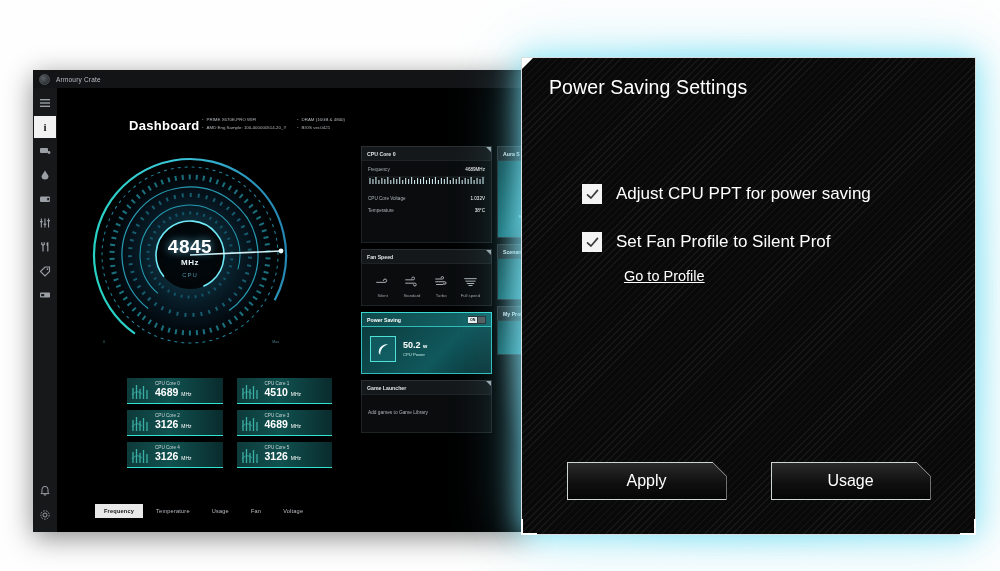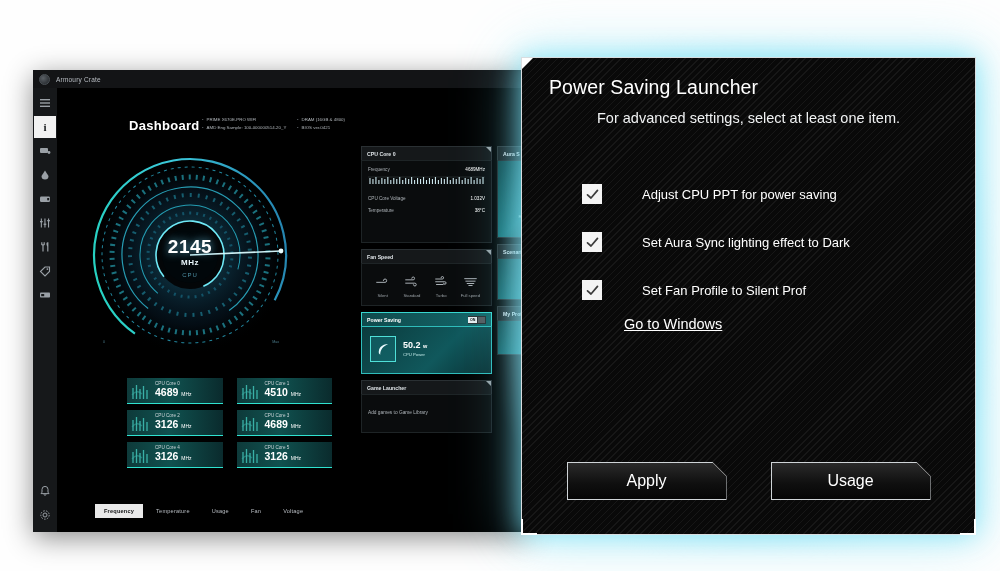--- a/index.html
+++ b/index.html
@@ -211,21 +211,21 @@
     position: absolute; left: 0; right: 0; top: 52px; text-align: center;
     font-size: 14.5px; color: #f0f2f3;
   }
   .check-list { position: absolute; left: 60px; top: 112px; right: 24px; }
   .check-row { display: flex; align-items: center; height: 48px; }
   .checkbox {
     width: 20px; height: 20px; background: #f4f4f4; flex: none;
     display: flex; align-items: center; justify-content: center;
   }
   .checkbox svg { width: 15px; height: 15px; }
-  .check-label { margin-left: 40px; font-size: 13px; color: #ffffff; }
+  .check-label { margin-left: 14px; font-size: 17px; color: #ffffff; }
   .settings-link {
     display: inline-block; margin: 2px 0 0 42px;
     font-size: 14.5px; color: #ffffff; text-decoration: underline; cursor: pointer;
   }
   .dlg-buttons {
     position: absolute; left: 0; right: 0; bottom: 34px;
     display: flex; justify-content: center; gap: 44px;
   }
   .btn {
     position: relative; width: 160px; height: 38px;
@@ -358,21 +358,21 @@
           <circle cx="105" cy="105" r="78" fill="none" stroke="#2fc8dd" stroke-width="5" stroke-dasharray="2 5" transform="rotate(130 105 105)" opacity=".55"></circle>
           <circle cx="105" cy="105" r="68" fill="none" stroke="#2eb6cf" stroke-width="1.2" stroke-dasharray="340 130" transform="rotate(128 105 105)" opacity=".85"></circle>
           <circle cx="105" cy="105" r="60" fill="none" stroke="#25a5c0" stroke-width="4" stroke-dasharray="2 6" transform="rotate(132 105 105)" opacity=".5"></circle>
           <circle cx="105" cy="105" r="50" fill="none" stroke="#2bbdd4" stroke-width="1" stroke-dasharray="215 110" transform="rotate(130 105 105)" opacity=".8"></circle>
           <circle cx="105" cy="105" r="42" fill="none" stroke="#1f8fae" stroke-width="3" stroke-dasharray="2 5" transform="rotate(135 105 105)" opacity=".45"></circle>
           <circle cx="105" cy="105" r="34" fill="#030608" stroke="#6fe9f6" stroke-width="1.6" stroke-dasharray="170 44" transform="rotate(140 105 105)"></circle>
           <circle cx="105" cy="105" r="28" fill="#01070a"></circle>
           <line x1="105" y1="105" x2="196" y2="101" stroke="#d8fbff" stroke-width="1.6" opacity=".95"></line>
           <circle cx="196" cy="101" r="2.4" fill="#eafdff"></circle>
         </svg>
-        <div class="gauge-value">2145</div>
+        <div class="gauge-value">4845</div>
         <div class="gauge-unit">MHz</div>
         <div class="gauge-label">CPU</div>
         <div class="gauge-min">0</div>
         <div class="gauge-max">Max</div>
       </div>
 
       <div class="core-grid">
         <div class="core-card">
           <svg class="core-wave" viewBox="0 0 22 20">
               <g fill="none" stroke="#53f0e0" stroke-width="1.3" opacity=".75">
@@ -619,54 +619,45 @@
     </div>
   </div>
 
   <div class="glow"></div>
 
   <div class="dialog">
     <span class="corner-tri"></span>
     <span class="corner-bl"></span>
     <span class="corner-br"></span>
 
-    <div class="dlg-title">Power Saving Launcher</div>
-    <div class="dlg-sub">For advanced settings, select at least one item.</div>
+    <div class="dlg-title">Power Saving Settings</div>
 
     <div class="check-list">
 
       <div class="check-row">
         <span class="checkbox">
           <svg viewBox="0 0 15 15">
               <path d="M2.5 7.8 L6 11 L12.5 3.4" fill="none" stroke="#3b3b3b" stroke-width="1.7" stroke-linecap="round" stroke-linejoin="round"></path>
             </svg>
         </span>
         <span class="check-label">Adjust CPU PPT for power saving</span>
       </div>
 
+
       <div class="check-row">
         <span class="checkbox">
           <svg viewBox="0 0 15 15">
               <path d="M2.5 7.8 L6 11 L12.5 3.4" fill="none" stroke="#3b3b3b" stroke-width="1.7" stroke-linecap="round" stroke-linejoin="round"></path>
             </svg>
         </span>
-        <span class="check-label">Set Aura Sync lighting effect to Dark</span>
-      </div>
-
-      <div class="check-row">
-        <span class="checkbox">
-          <svg viewBox="0 0 15 15">
-              <path d="M2.5 7.8 L6 11 L12.5 3.4" fill="none" stroke="#3b3b3b" stroke-width="1.7" stroke-linecap="round" stroke-linejoin="round"></path>
-            </svg>
-        </span>
         <span class="check-label">Set Fan Profile to Silent Prof</span>
       </div>
 
 
-      <a class="settings-link">Go to Windows</a>
+      <a class="settings-link">Go to Profile</a>
     </div>
 
     <div class="dlg-buttons">
       <div class="btn">
         <span class="btn-label">Apply</span>
         <span class="btn-tri"></span>
       </div>
       <div class="btn">
         <span class="btn-label">Usage</span>
         <span class="btn-tri"></span>

